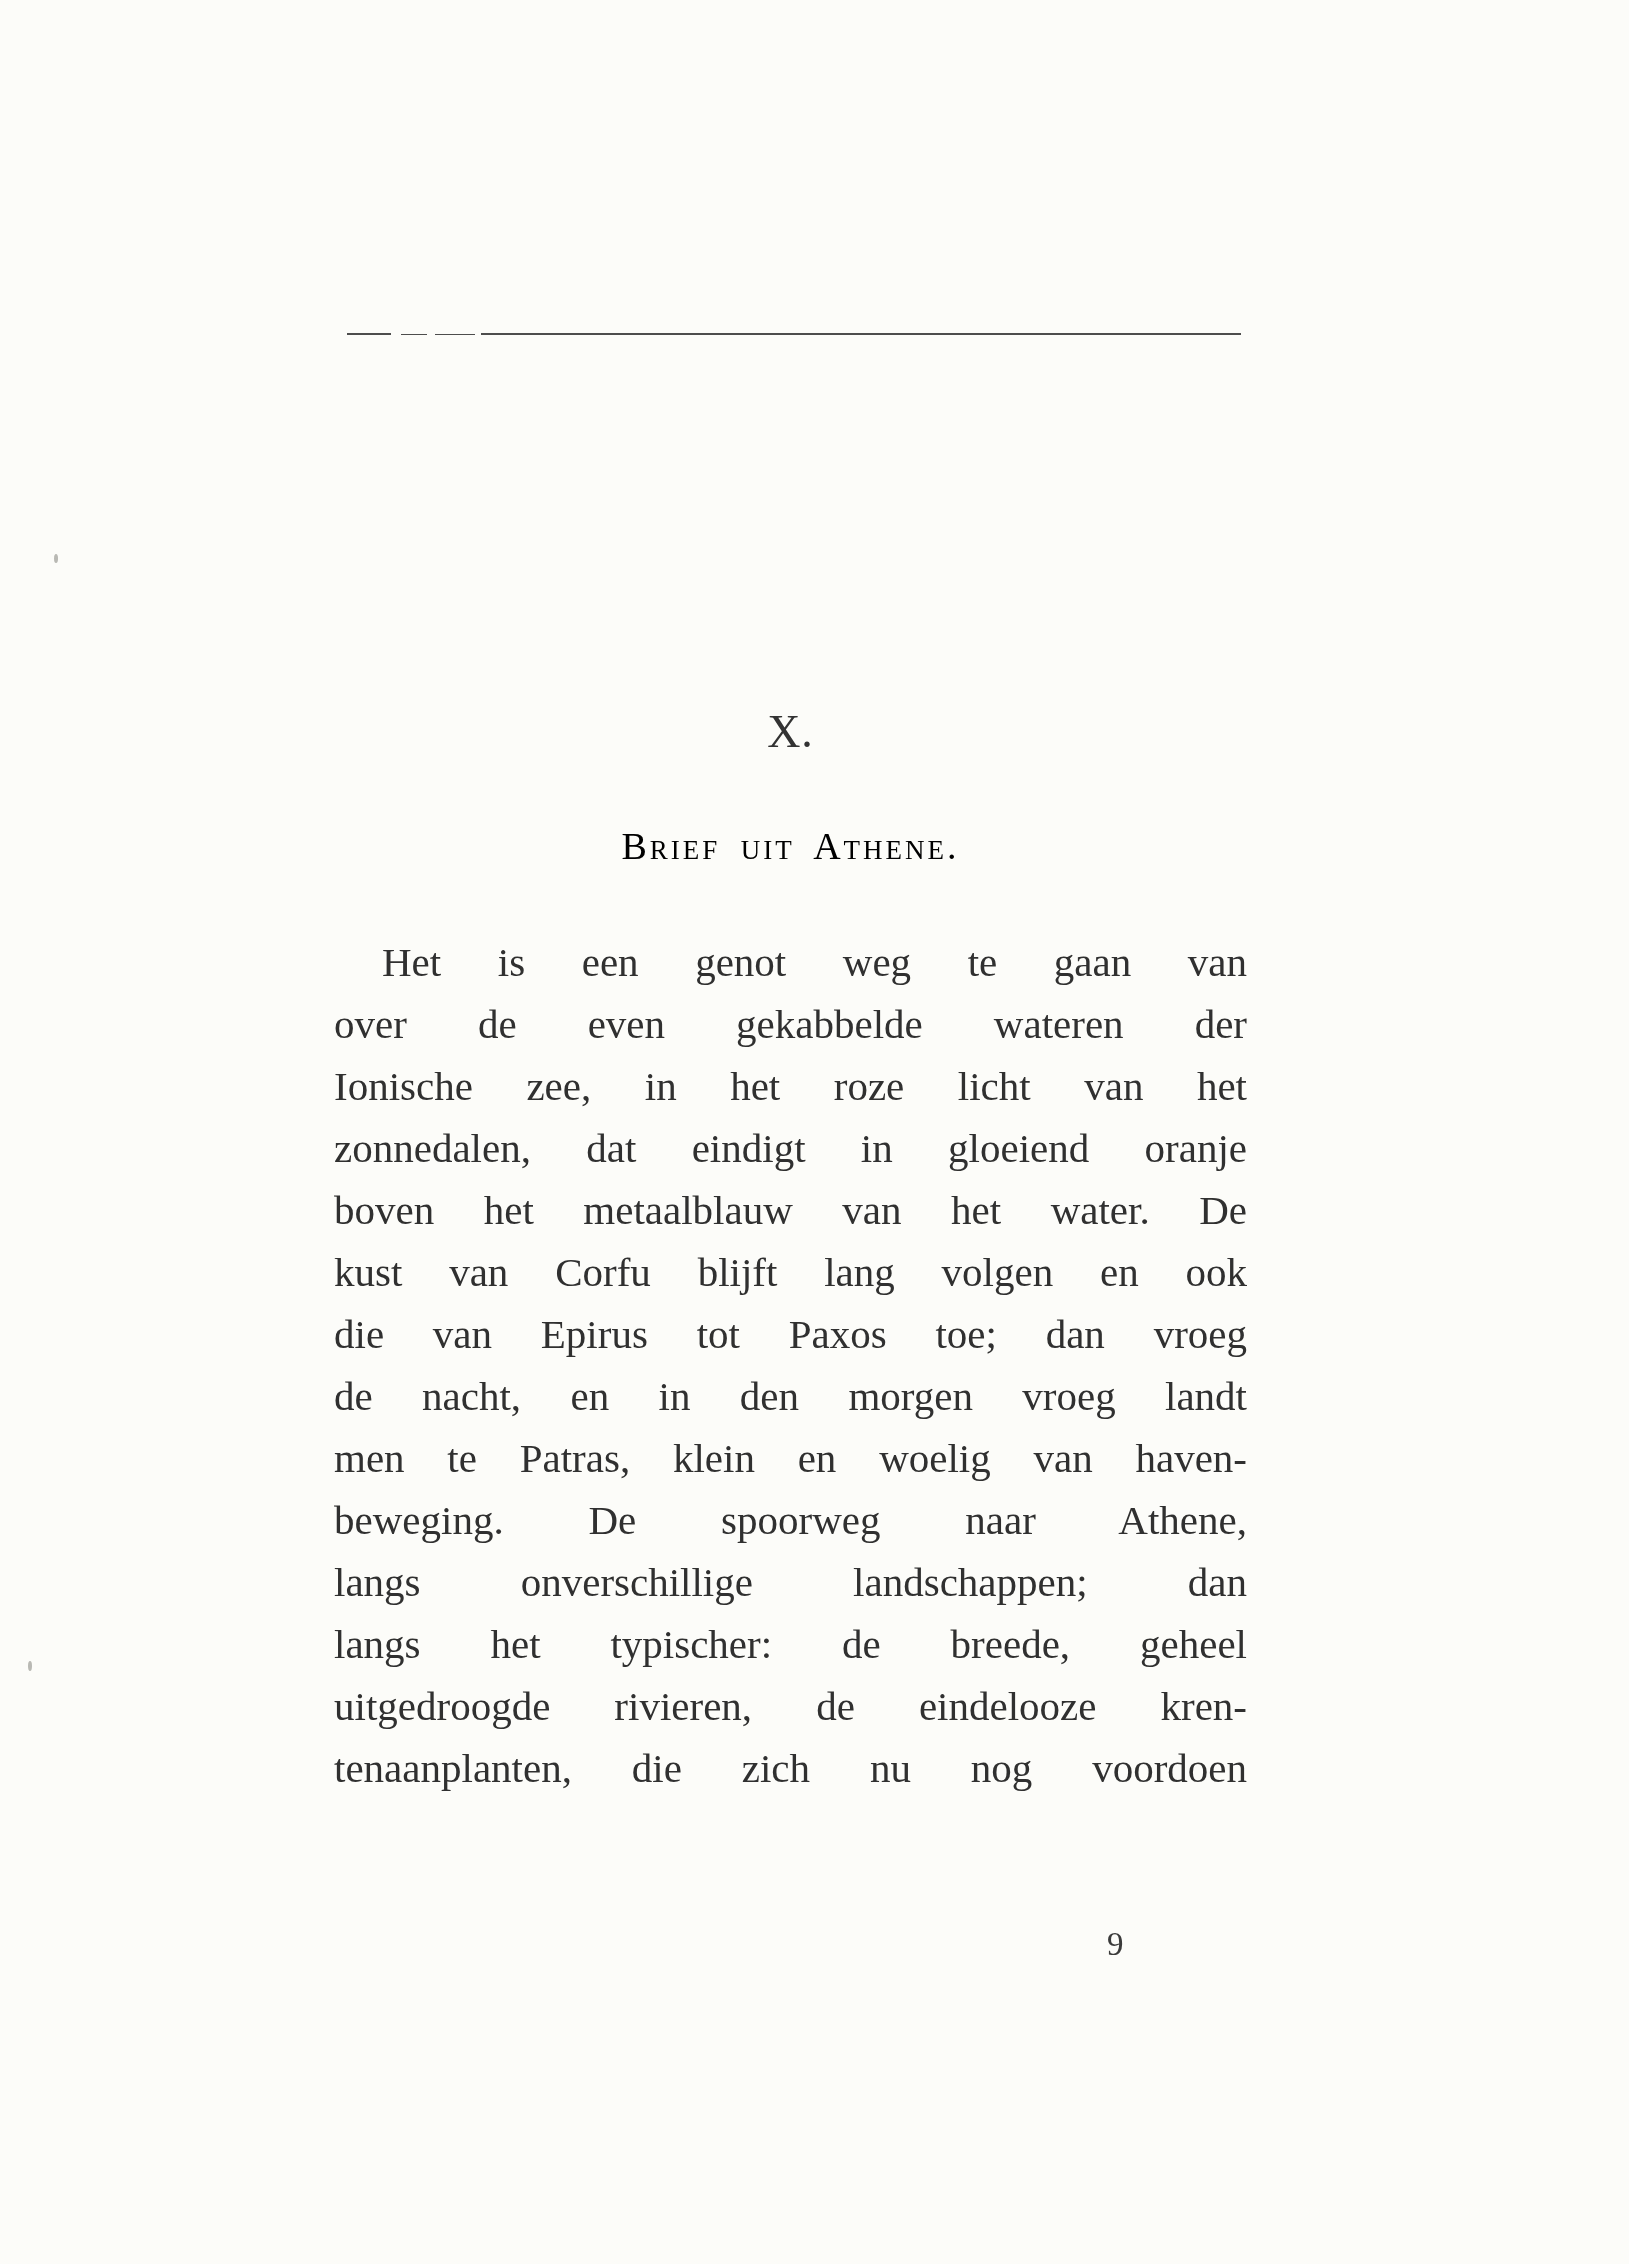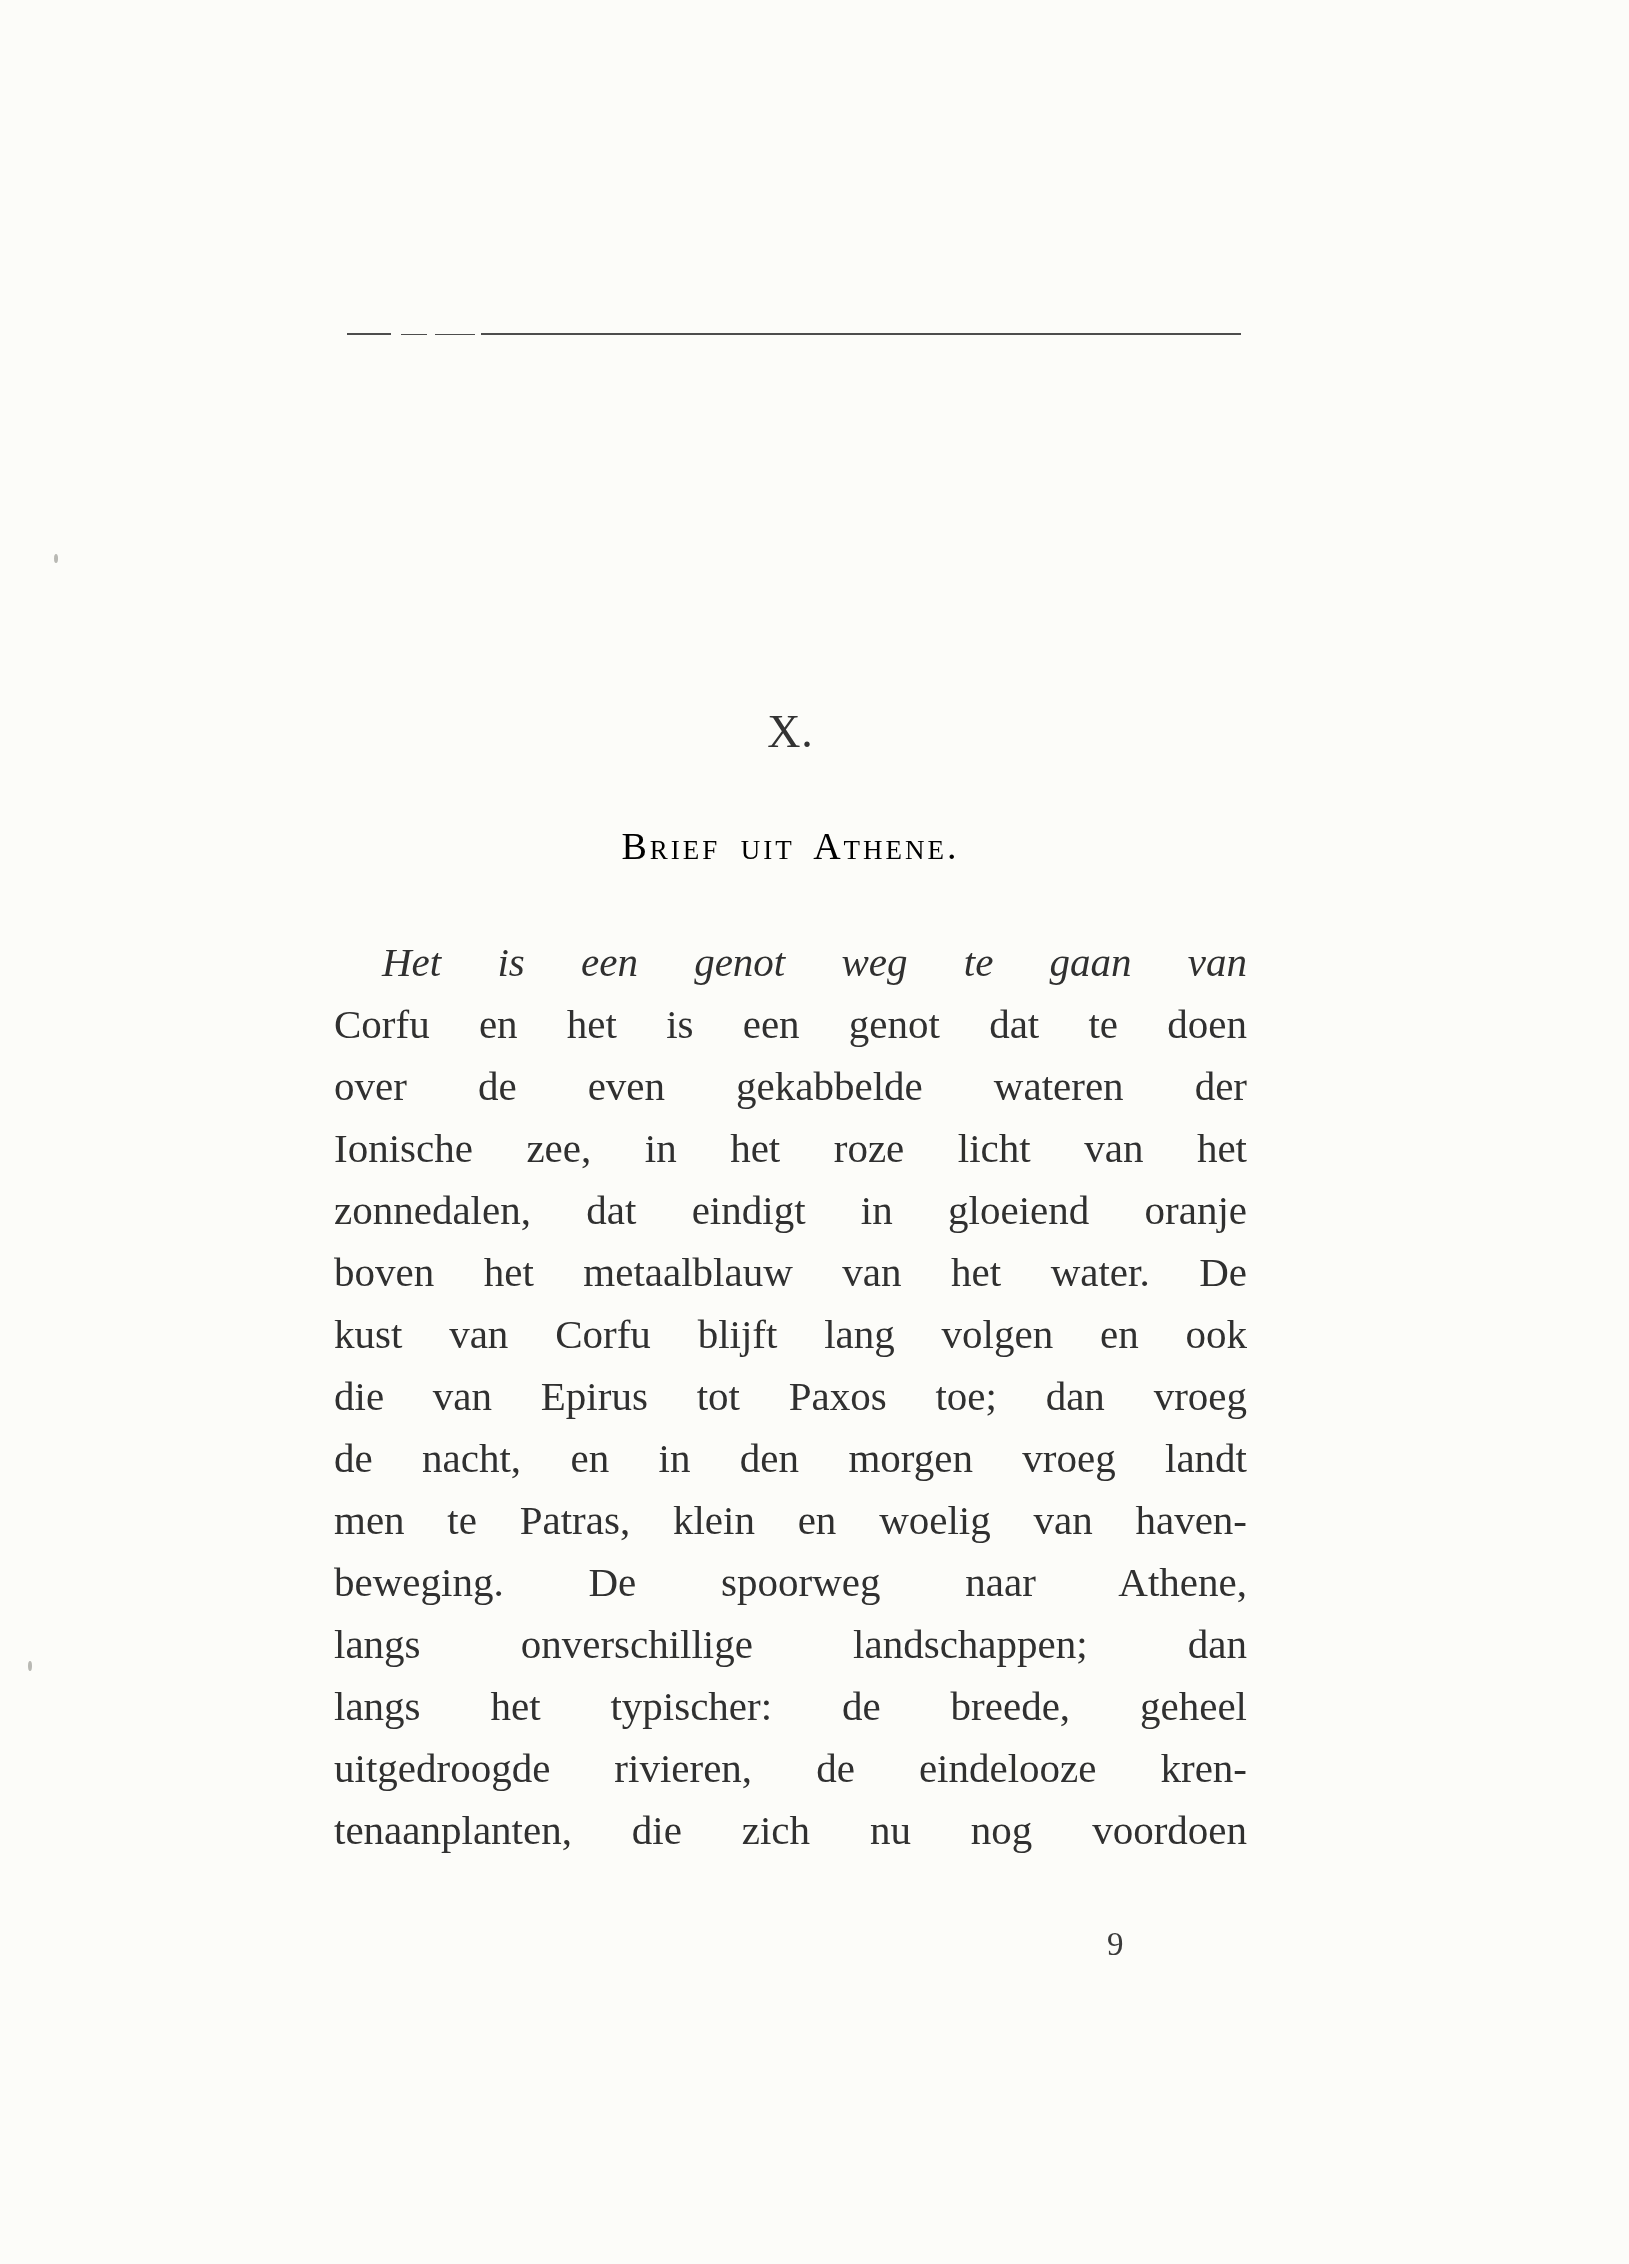--- a/index.html
+++ b/index.html
@@ -71,21 +71,20 @@
   }
   .body-line {
     height: 62px;
     line-height: 62px;
     text-align: justify;
     text-align-last: justify;
     white-space: nowrap;
   }
   .body-line.indent {
     text-indent: 48px;
-    font-style: italic;
   }
 
   .page-number {
     position: absolute;
     top: 1926px;
     left: 1107px;
     font-size: 33px;
     color: #3a3a3a;
   }
 
@@ -112,21 +111,20 @@
 
   <div class="speck a"></div>
   <div class="speck b"></div>
 
   <div class="chapter">X.</div>
 
   <div class="section-title">Brief uit Athene.</div>
 
   <div class="body-text">
       <div class="body-line indent">Het is een genot weg te gaan van</div>
-      <div class="body-line">Corfu en het is een genot dat te doen</div>
       <div class="body-line">over de even gekabbelde wateren der</div>
       <div class="body-line">Ionische zee, in het roze licht van het</div>
       <div class="body-line">zonnedalen, dat eindigt in gloeiend oranje</div>
       <div class="body-line">boven het metaalblauw van het water. De</div>
       <div class="body-line">kust van Corfu blijft lang volgen en ook</div>
       <div class="body-line">die van Epirus tot Paxos toe; dan vroeg</div>
       <div class="body-line">de nacht, en in den morgen vroeg landt</div>
       <div class="body-line">men te Patras, klein en woelig van haven-</div>
       <div class="body-line">beweging. De spoorweg naar Athene,</div>
       <div class="body-line">langs onverschillige landschappen; dan</div>

